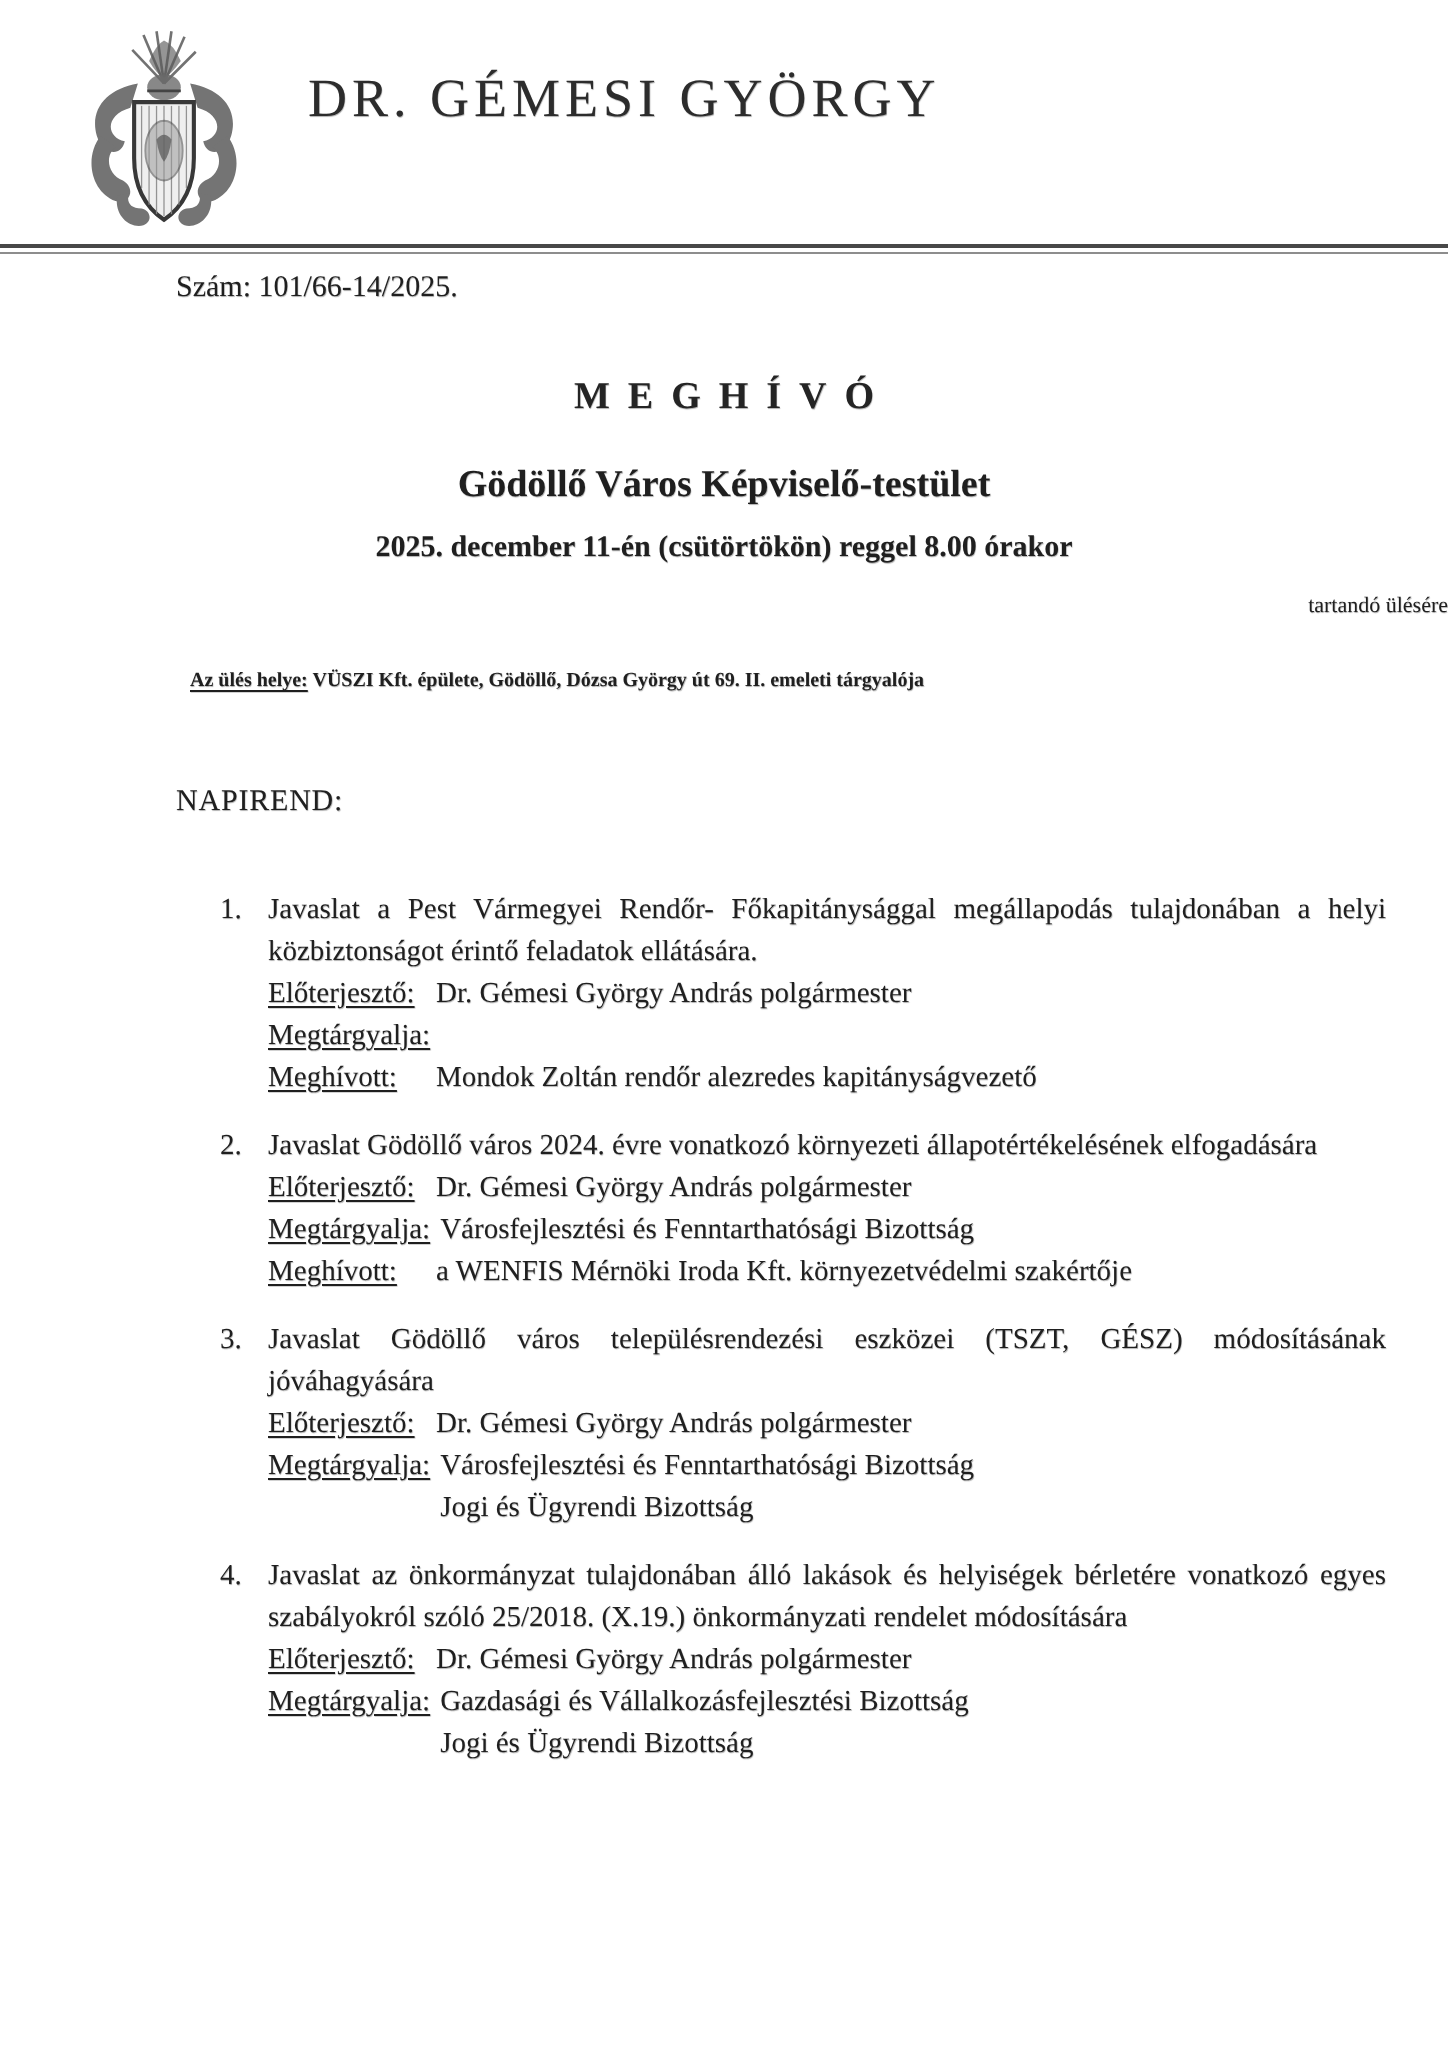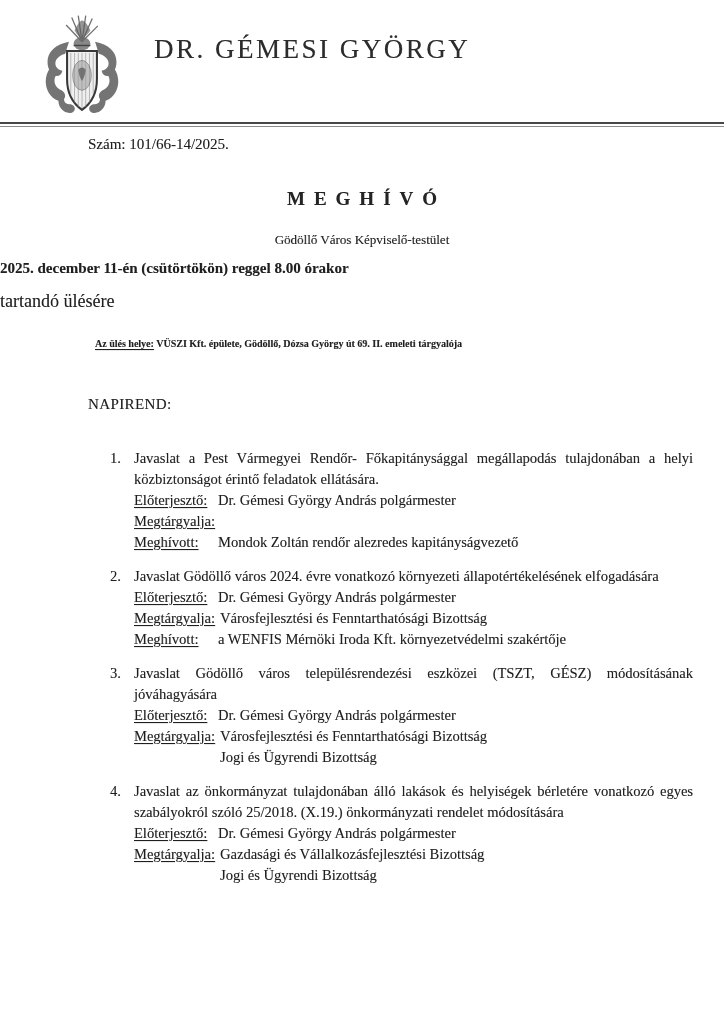--- a/index.html
+++ b/index.html
@@ -48,23 +48,23 @@
   
   .title-line {
     margin-top: 35px;
     text-align: center;
     font-weight: bold;
     font-size: 19px;
     letter-spacing: 9px;
     padding-left: 9px; 
     color: #242424;
   }
-  .org-line  { margin-top: 22px; text-align: center; font-size: 13px; }
-  .dt-line   { margin-top: 12px; text-align: left; font-size: 15px; font-weight: bold; }
-  .occ-line  { margin-top: 14px; text-align: left; font-size: 18px; }
+  .org-line  { margin-top: 22px; text-align: center; font-size: 19px; font-weight: bold; }
+  .dt-line   { margin-top: 12px; text-align: center; font-size: 15px; font-weight: bold; }
+  .occ-line  { margin-top: 14px; text-align: right; font-size: 11px; }
   .loc-line  { margin: 26px 20px 0 95px; font-size: 10px; font-weight: bold; white-space: nowrap; }
   .loc-label { text-decoration: underline; text-underline-offset: 2px; }
 
   
   .napirend { margin: 47px 0 0 88px; font-size: 15px; letter-spacing: 0.4px; }
   .agenda { margin: 35px 31px 0 110px; }
   .agenda-item {
     display: flex;
     margin-bottom: 13px;
     font-size: 14.5px;

